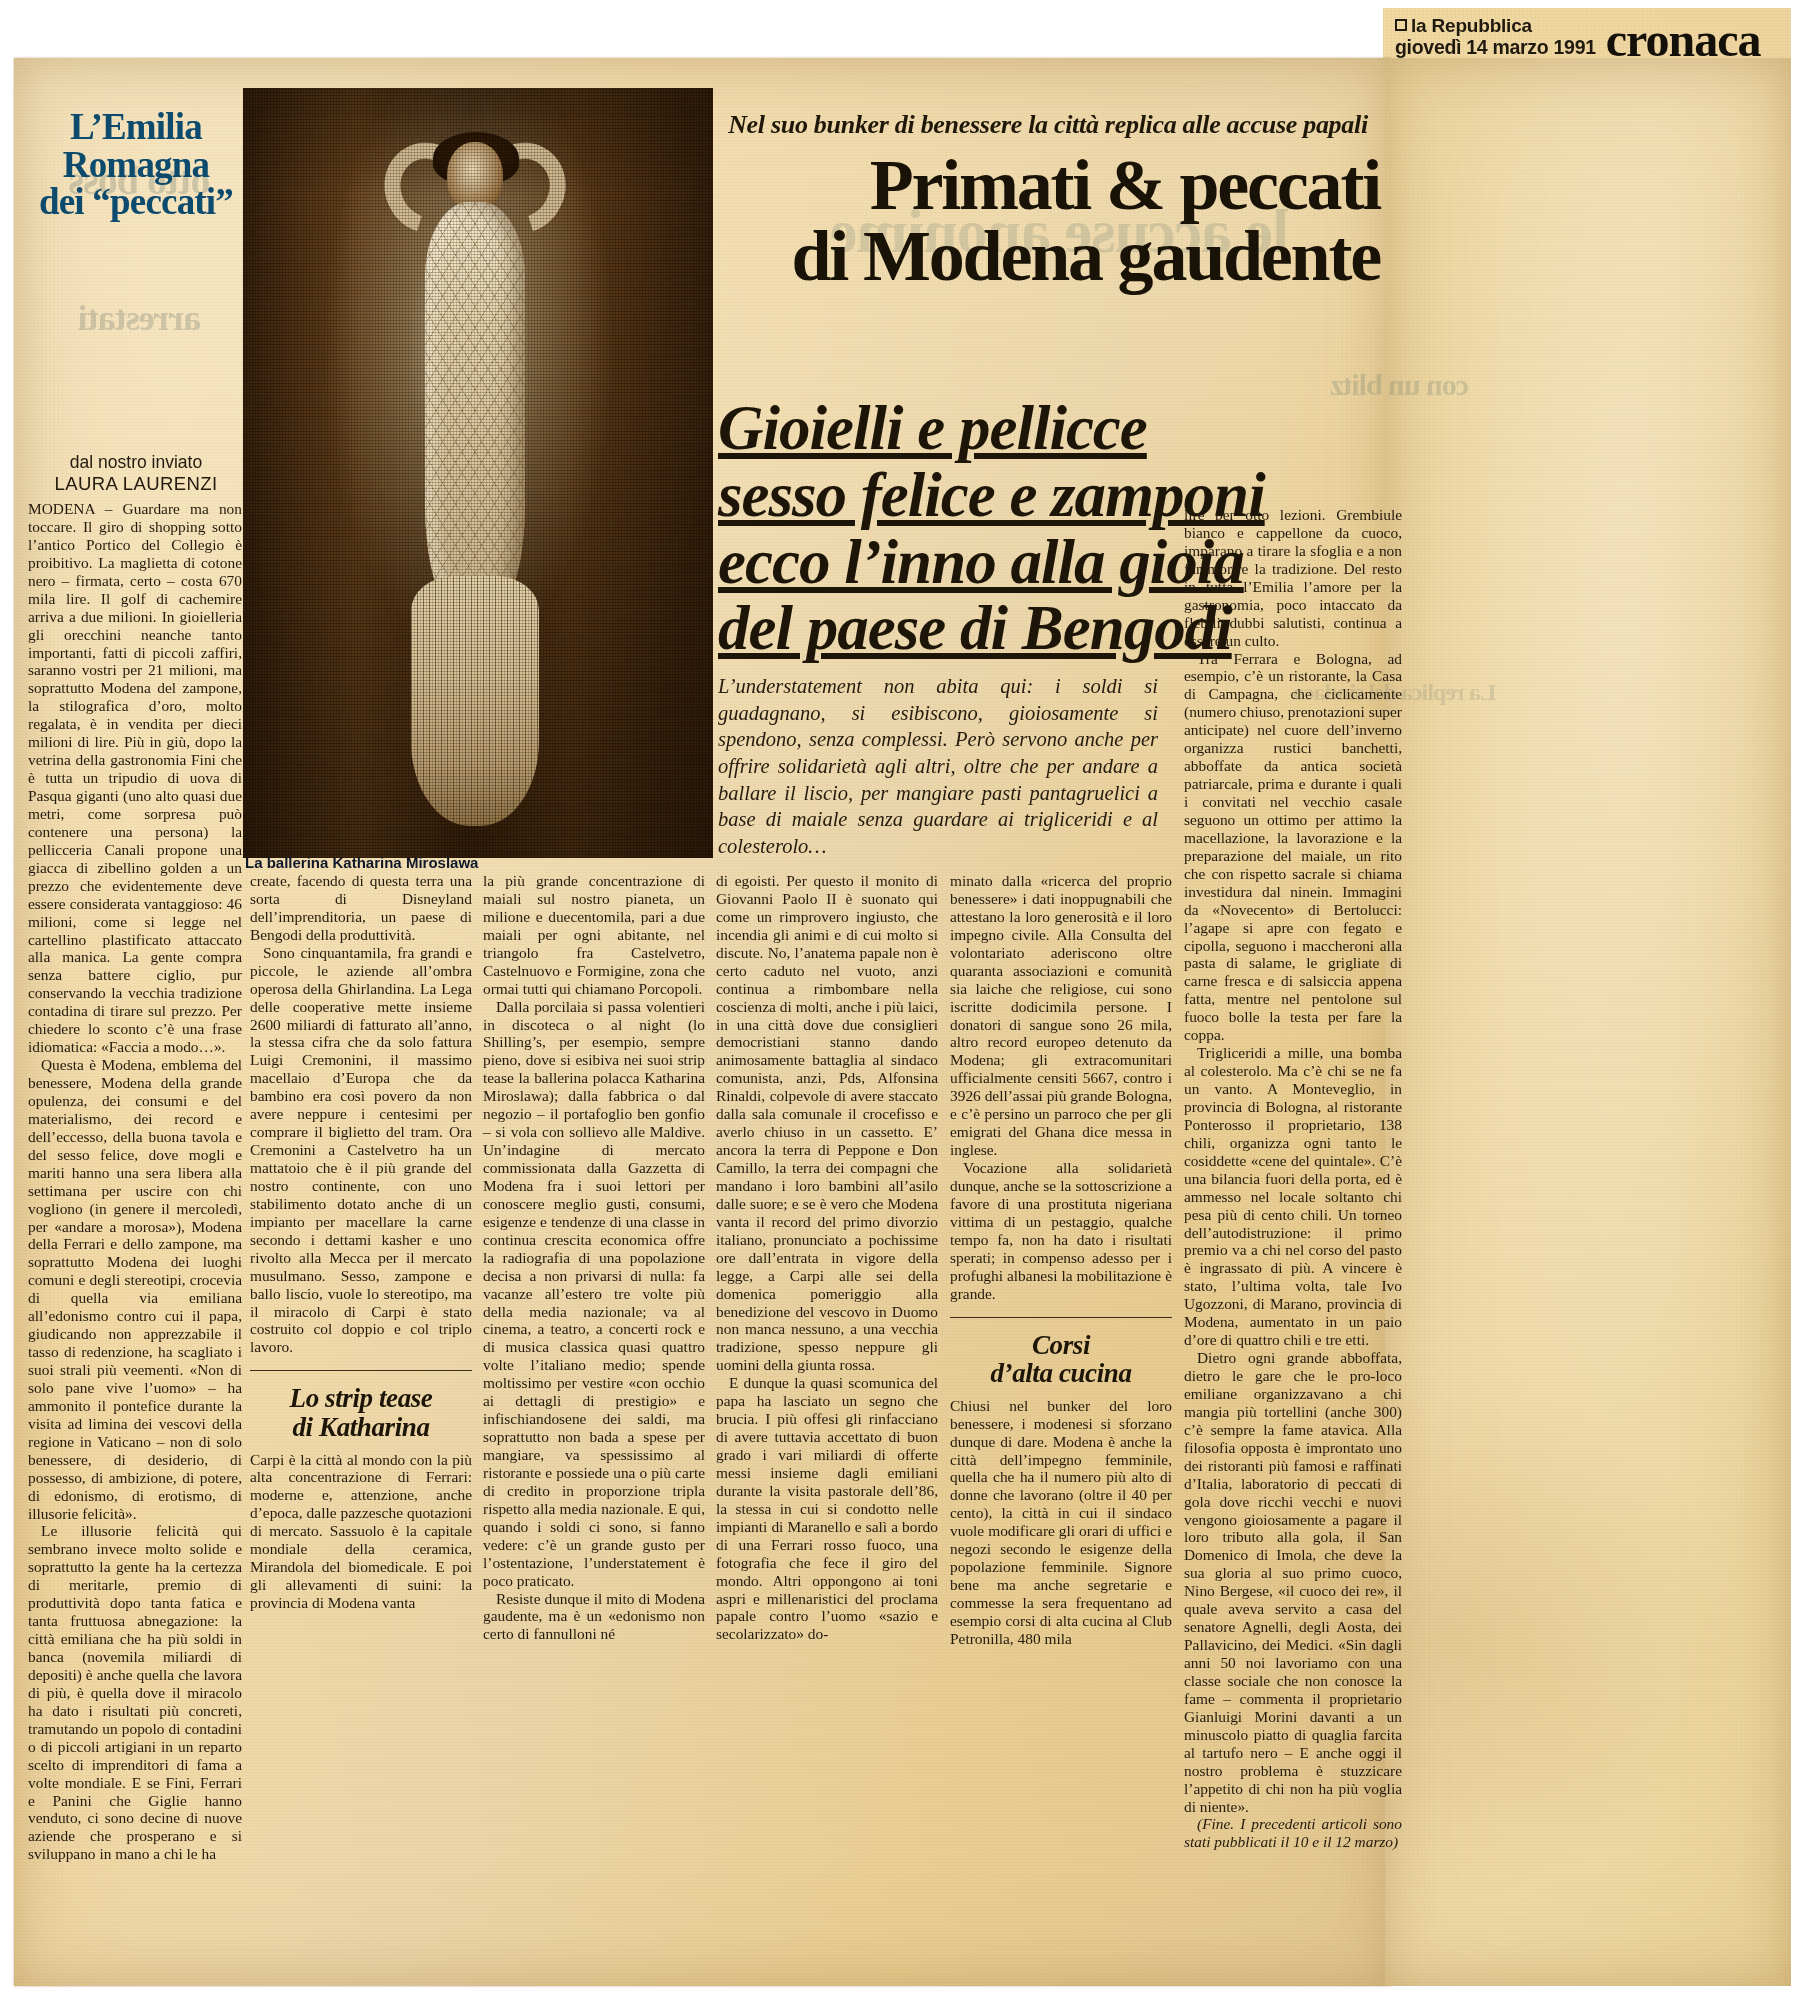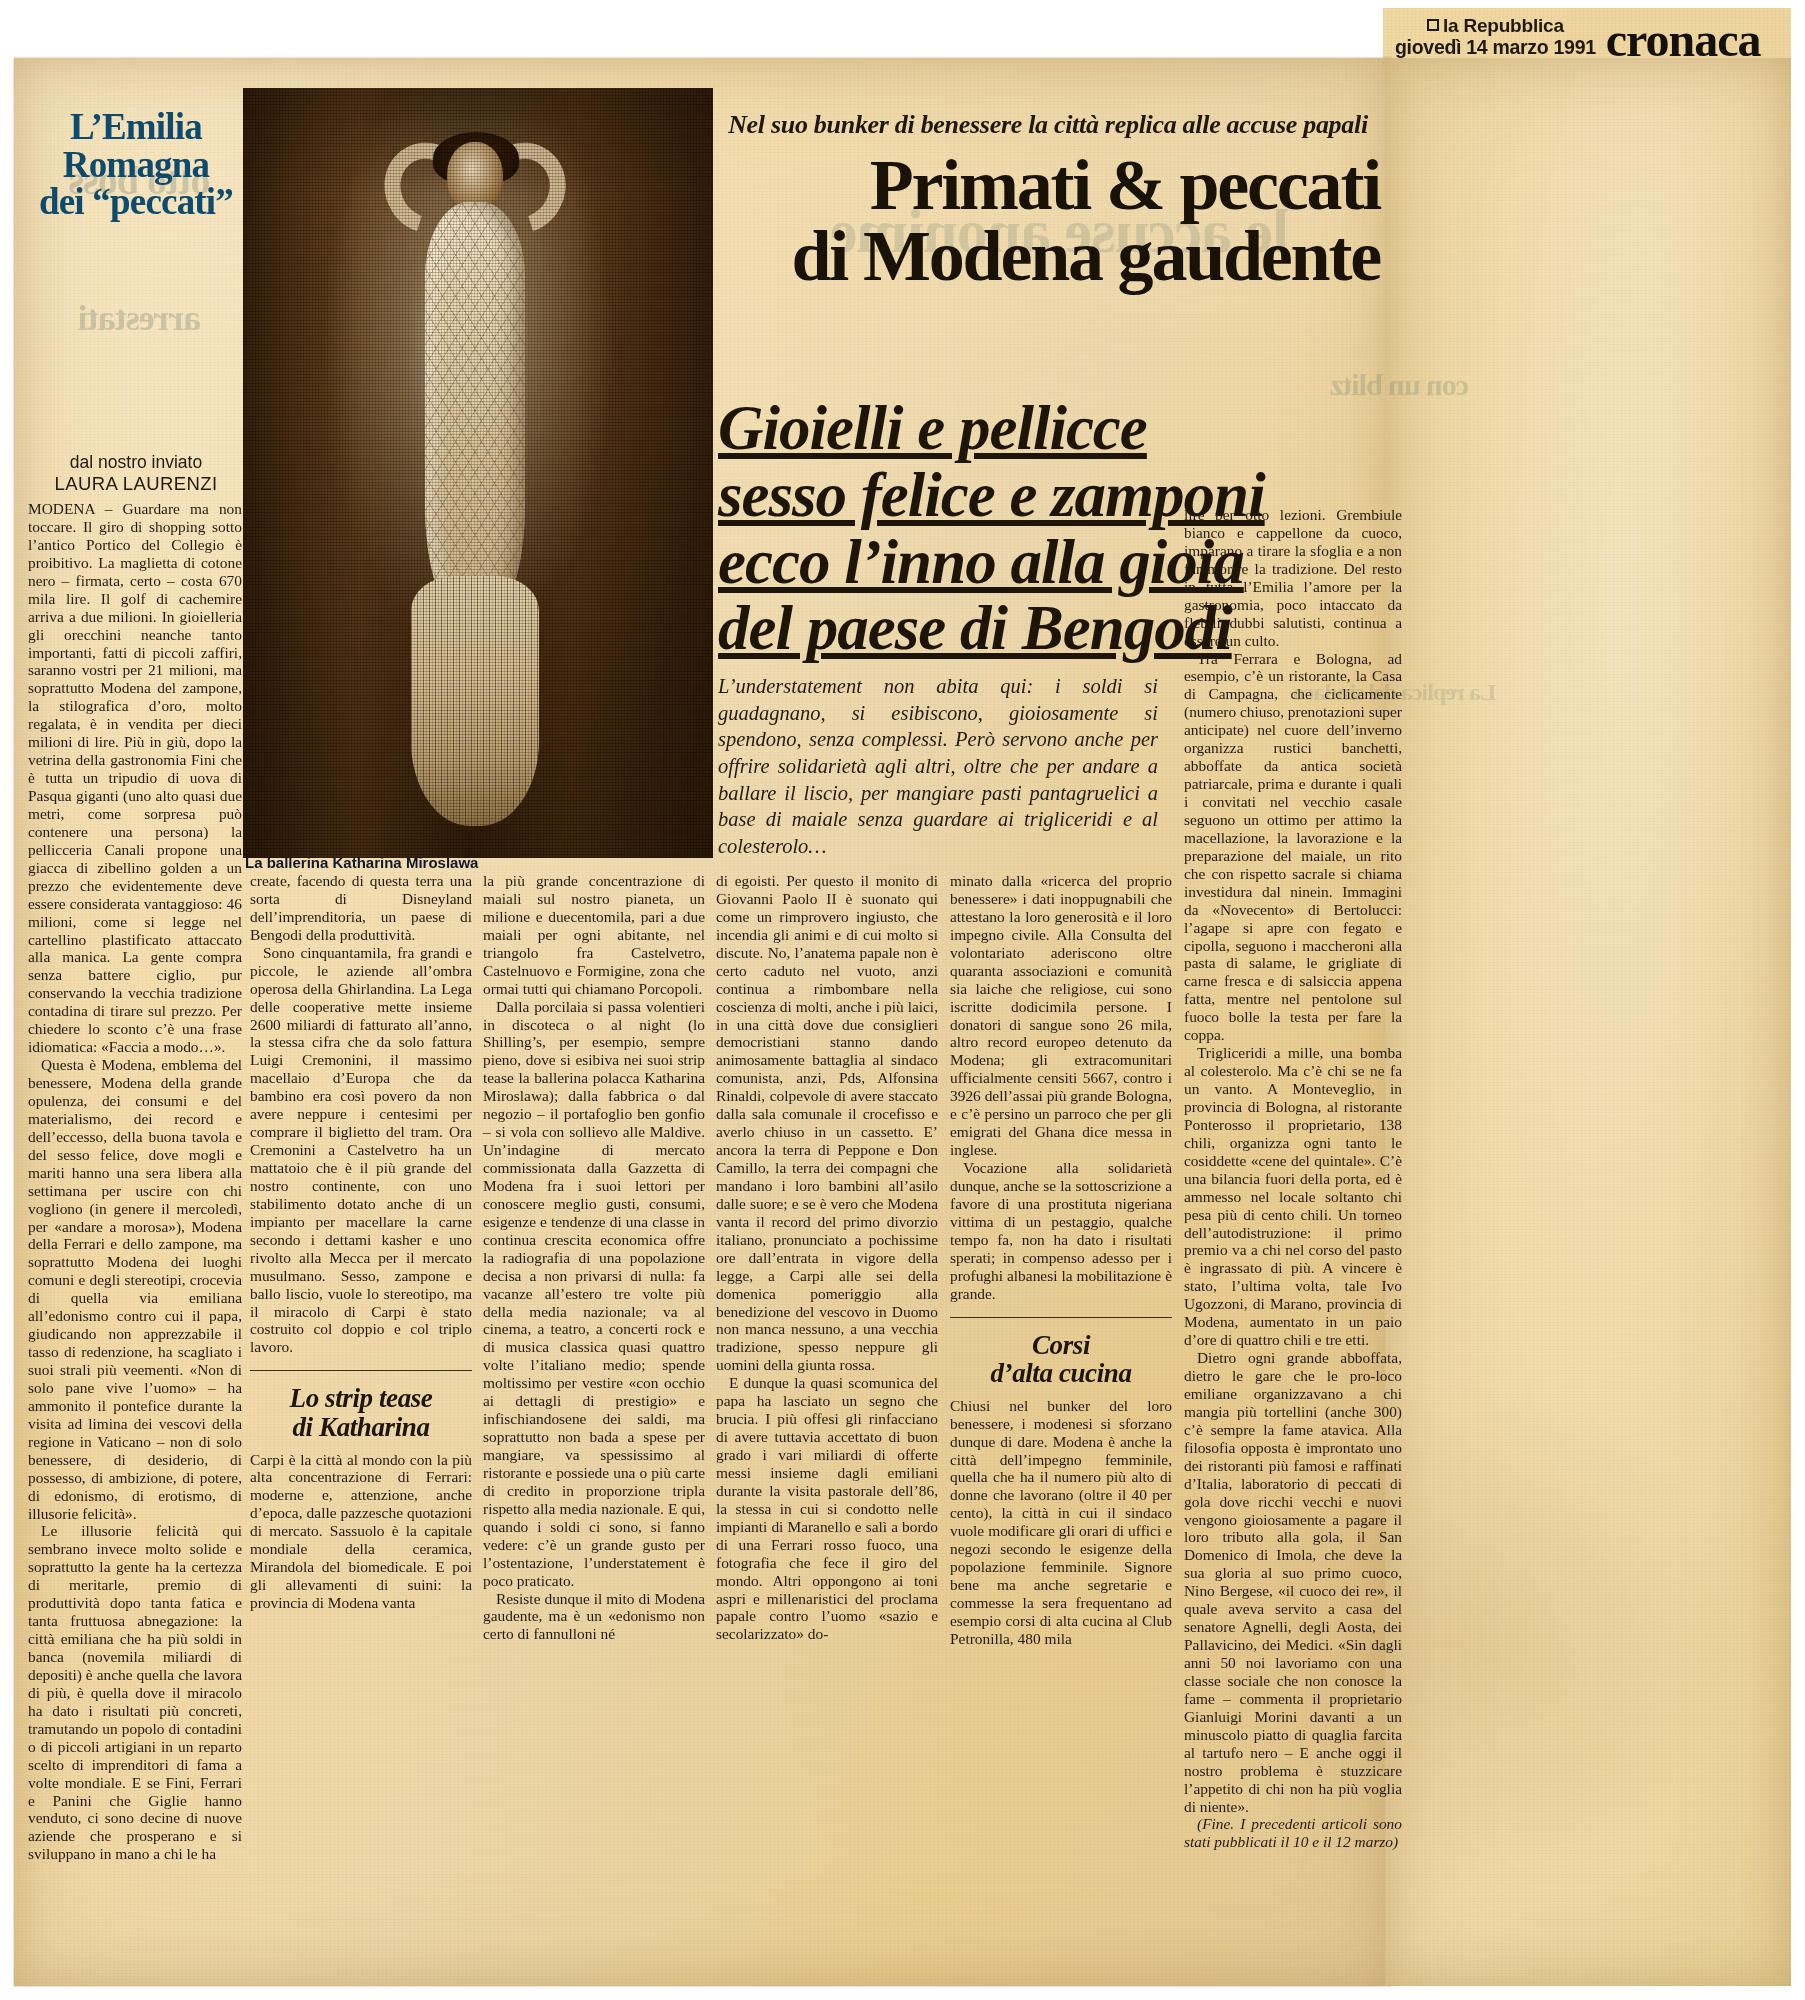--- a/index.html
+++ b/index.html
@@ -38,21 +38,21 @@
     background-image:
       repeating-linear-gradient(0deg, rgba(150,110,60,.035) 0 1px, rgba(255,255,255,0) 1px 3px),
       repeating-linear-gradient(90deg, rgba(150,110,60,.03) 0 1px, rgba(255,255,255,0) 1px 4px);
     mix-blend-mode:multiply;
   }
   
   #hdr {
     position:absolute; left:1395px; top:12px; width:398px; height:48px;
     display:flex; align-items:flex-end; gap:10px;
   }
-  .hdr-left{ text-align:center; line-height:1.08; padding-bottom:2px;}
+  .hdr-left{ text-align:left; line-height:1.08; padding-bottom:2px;}
   .hdr-l1{ font-family:"Liberation Sans",sans-serif; font-weight:bold; font-size:19px; color:#20190f; letter-spacing:-.2px;}
   .hdr-l2{ font-family:"Liberation Sans",sans-serif; font-weight:bold; font-size:19.5px; color:#20190f; letter-spacing:-.3px;}
   .sqbox{ display:inline-block;width:12px;height:12px;border:2px solid #20190f;vertical-align:1px;margin-right:4px;}
   .cronaca{
     font-family:"Liberation Serif",serif; font-weight:bold; font-size:48px;
     color:#14100a; letter-spacing:-1px; line-height:.84;
   }
   
   #lefthead{
     position:absolute; left:30px; top:108px; width:212px;

